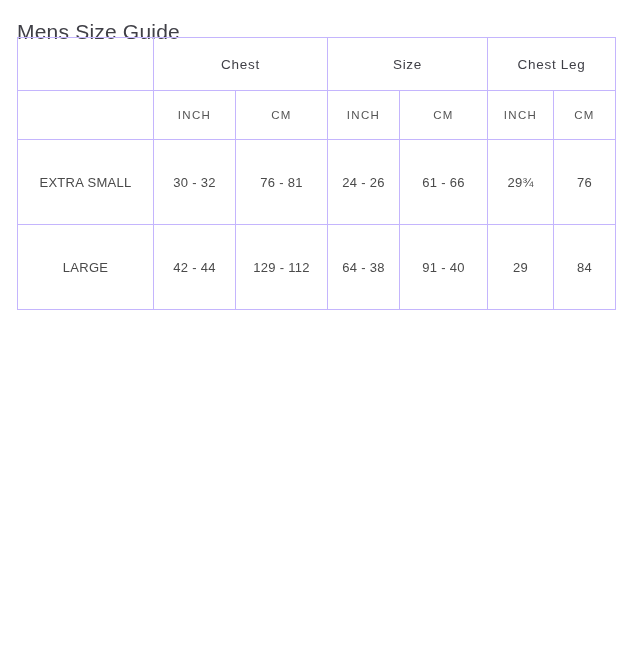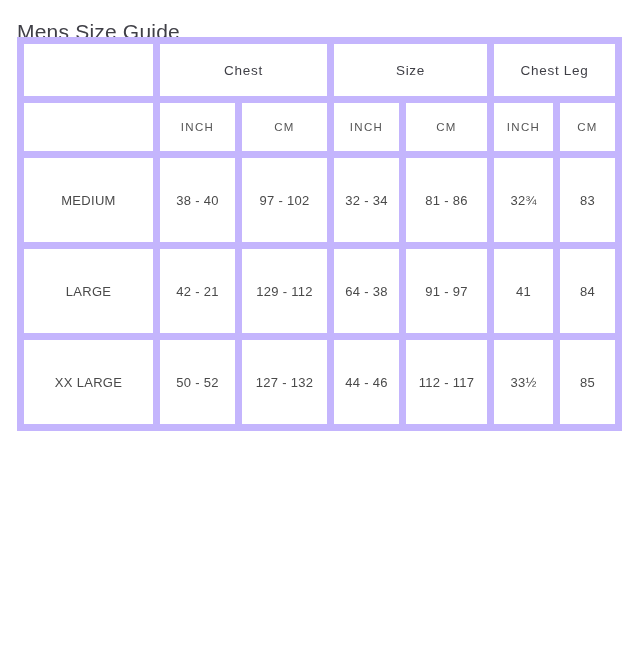--- a/index.html
+++ b/index.html
@@ -32,21 +32,21 @@
   table.size-guide {
     position: absolute;
     left: 17px;
     top: 37px;
     width: 598px;
     border-collapse: collapse;
     table-layout: fixed;
   }
   table.size-guide th,
   table.size-guide td {
-    border: 7px solid #c4b5fd;
+    border: 1px solid #c4b5fd;
     text-align: center;
     vertical-align: middle;
     font-weight: 400;
     color: #4a4a4a;
   }
   
   tr.group-row th {
     height: 50px;
     font-size: 13.5px;
     letter-spacing: 0.7px;
@@ -111,42 +111,33 @@
         <th>INCH</th>
         <th>CM</th>
         <th>INCH</th>
         <th>CM</th>
         <th>INCH</th>
         <th>CM</th>
       </tr>
     </thead>
     <tbody>
       <tr class="data-row">
-        <td class="size-label">MEDIUM</td>
-        <td>38 - 40</td>
-        <td>97 - 102</td>
-        <td>32 - 34</td>
-        <td>81 - 86</td>
-        <td>32¾</td>
-        <td>83</td>
+        <td class="size-label">EXTRA SMALL</td>
+        <td>30 - 32</td>
+        <td>76 - 81</td>
+        <td>24 - 26</td>
+        <td>61 - 66</td>
+        <td>29¾</td>
+        <td>76</td>
       </tr>
       <tr class="data-row">
         <td class="size-label">LARGE</td>
-        <td>42 - 21</td>
+        <td>42 - 44</td>
         <td>129 - 112</td>
         <td>64 - 38</td>
-        <td>91 - 97</td>
-        <td>41</td>
+        <td>91 - 40</td>
+        <td>29</td>
         <td>84</td>
-      </tr>
-      <tr class="data-row">
-        <td class="size-label">XX LARGE</td>
-        <td>50 - 52</td>
-        <td>127 - 132</td>
-        <td>44 - 46</td>
-        <td>112 - 117</td>
-        <td>33½</td>
-        <td>85</td>
       </tr>
     </tbody>
   </table>
 
 </div>
 
 </body></html>

